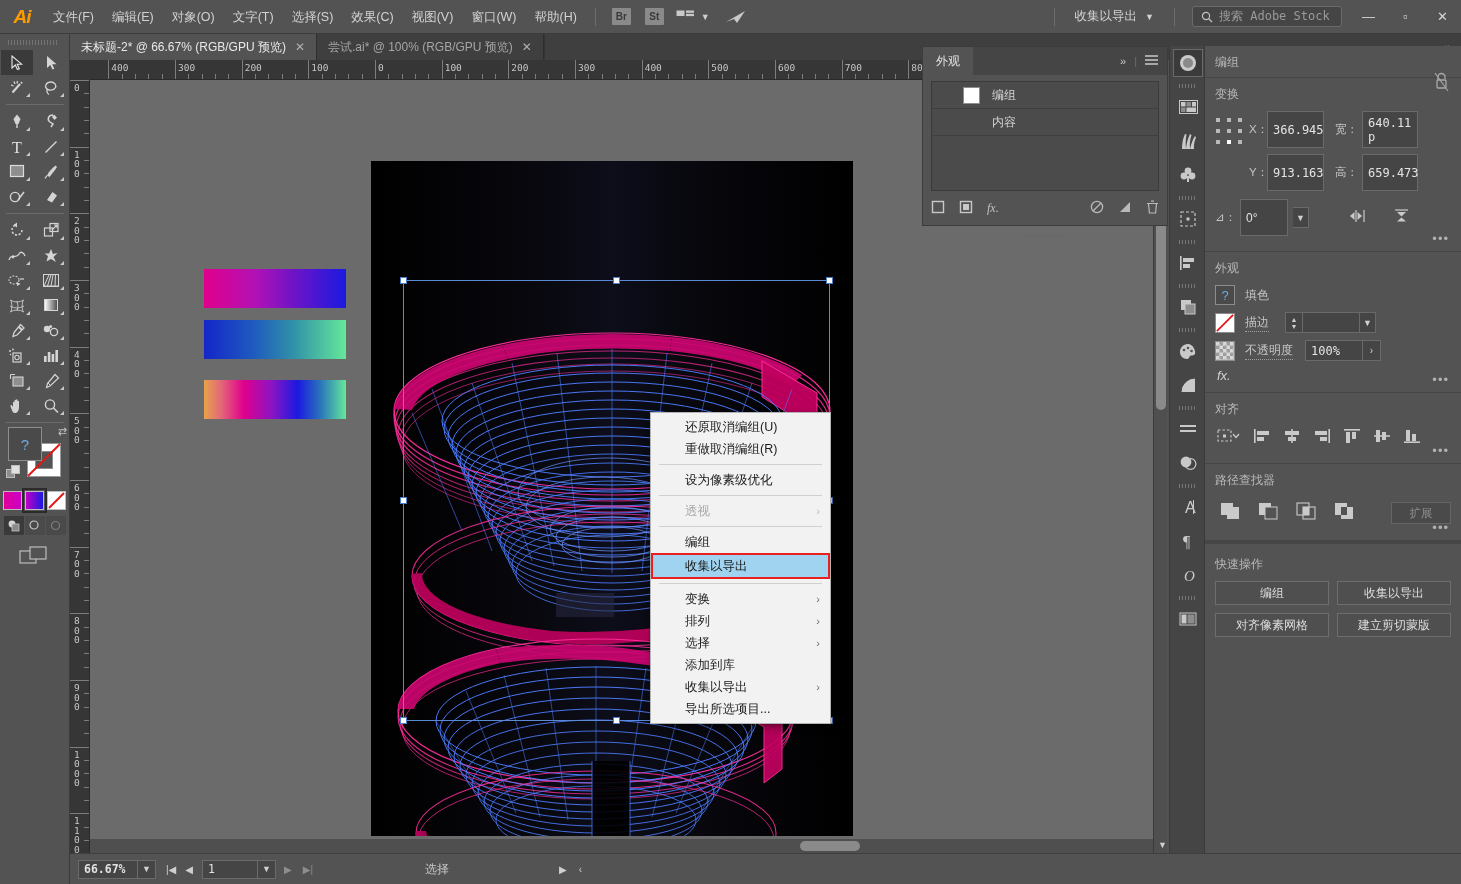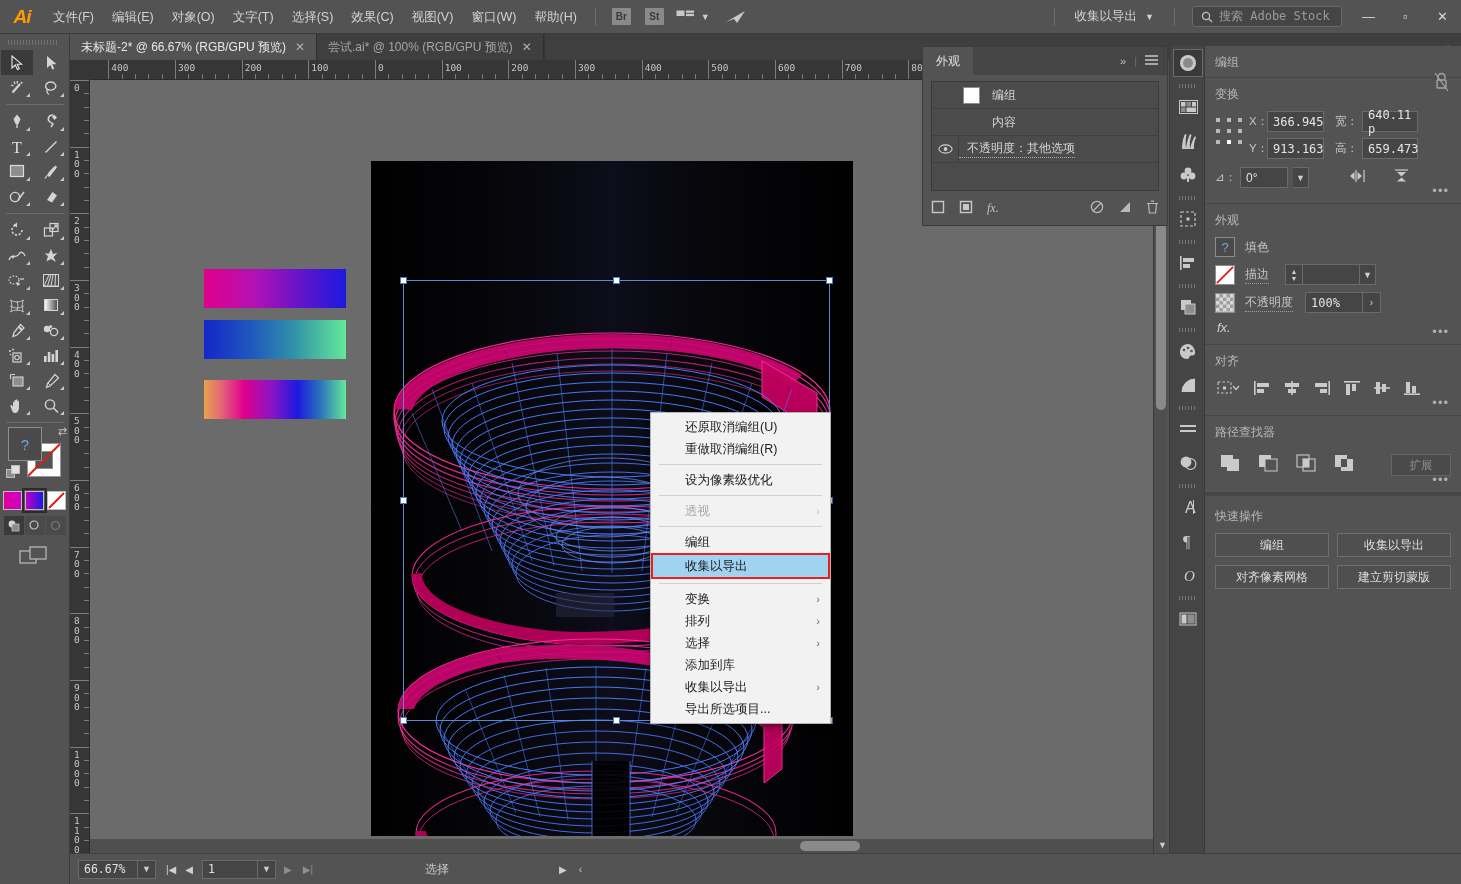--- a/index.html
+++ b/index.html
@@ -269,21 +269,21 @@
   .pp-subtitle { font-size: 12px; color: #b8b8b8; }
   .dots { position: absolute; right: 12px; bottom: 5px; color: #b0b0b0; font-size: 13px; letter-spacing: 1px; }
 
   .xform { display: flex; align-items: flex-start; gap: 6px; }
   .ref-grid { width: 28px; height: 28px; margin-top: 6px; position: relative; }
   .xfields { flex: 1; }
   .xrow { display: flex; align-items: center; gap: 5px; margin-bottom: 6px; }
   .xlbl { font-size: 11.5px; color: #c4c4c4; width: 13px; text-align: right; }
   .xlbl.w { width: 22px; }
   .fld {
-    background: #454545; border: 1px solid #6a6a6a; height: 21px; color: #e4e4e4;
+    background: #454545; border: 1px solid #6a6a6a; height: 37px; color: #e4e4e4;
     font-size: 12px; display: flex; align-items: center; padding: 0 5px;
     font-family: "DejaVu Sans Mono", monospace;
   }
   .fld.f1 { width: 57px; }
   .fld.f2 { width: 56px; }
   .fld.ang { width: 48px; font-family:"Liberation Sans",sans-serif; }
   .chev-btn {
     width: 16px; height: 21px; background: #454545; border:1px solid #6a6a6a; border-left:none;
     display:flex; align-items:center; justify-content:center; color:#cfcfcf; font-size:9px;
   }
@@ -1043,30 +1043,20 @@
         <div class="ap-thumb">
             <div class="sq"></div>
           </div>
         <div class="ap-lbl">编组</div>
       </div>
       <div class="ap-row">
         <div class="ap-eye"></div>
         <div class="ap-thumb"></div>
         <div class="ap-lbl">内容</div>
       </div>
-      <div class="ap-row">
-        <div class="ap-eye">
-          <svg width="15" height="10" viewBox="0 0 15 10">
-              <ellipse cx="7.5" cy="5" rx="6.6" ry="4.1" fill="none" stroke="#d0d0d0" stroke-width="1.1"></ellipse>
-              <circle cx="7.5" cy="5" r="1.9" fill="#d0d0d0"></circle>
-            </svg>
-        </div>
-        <div class="ap-divline"></div>
-        <div class="ap-lbl dotted">不透明度：其他选项</div>
-      </div>
     </div>
     <div class="ap-footer">
       <span>
         <svg width="14" height="14" viewBox="0 0 14 14">
             <rect x="1.5" y="1.5" width="11" height="11" fill="none" stroke="#c8c8c8" stroke-width="1.4"></rect>
           </svg>
       </span>
       <span>
         <svg width="14" height="14" viewBox="0 0 14 14">
             <rect x="1.5" y="1.5" width="11" height="11" fill="none" stroke="#c8c8c8" stroke-width="1.4"></rect>
@@ -1410,21 +1400,21 @@
       <div class="qa-grid">
         <div class="qa-btn">编组</div>
         <div class="qa-btn">收集以导出</div>
         <div class="qa-btn">对齐像素网格</div>
         <div class="qa-btn">建立剪切蒙版</div>
       </div>
     </div>
   </div>
 
   <div class="statusbar">
-    <div style="display:flex;align-items:flex-start;">
+    <div style="display:flex;align-items:flex-start;font-weight:bold;">
       <span class="st-zoom">66.67%</span>
       <span class="st-chev">▼</span>
     </div>
     <div class="st-nav">
       <span>|◀</span>
       <span>◀</span>
     </div>
     <div style="display:flex;align-items:center;margin-left:9px;">
       <span class="st-page">1</span>
       <span class="st-chev">▼</span>

